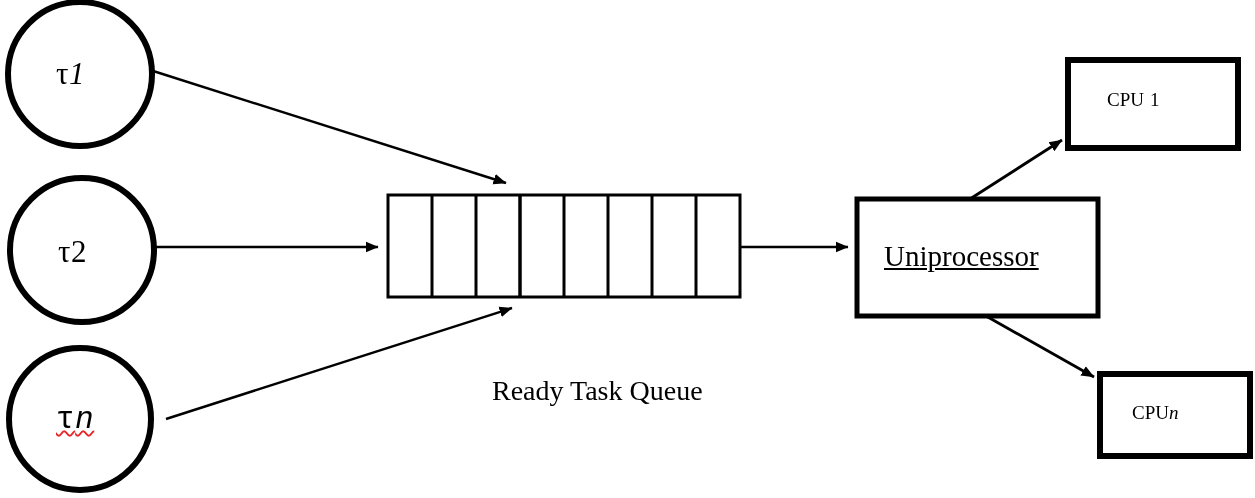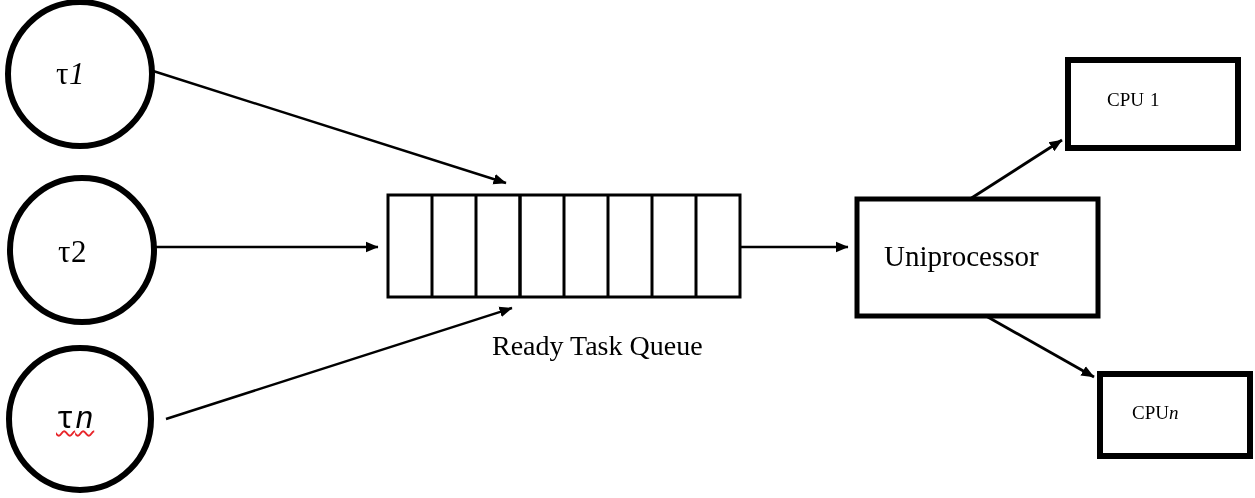--- a/index.html
+++ b/index.html
@@ -46,29 +46,31 @@
   }
   .misspelled {
     text-decoration: underline;
     text-decoration-style: wavy;
     text-decoration-color: #e8252a;
     text-decoration-thickness: 1.5px;
     text-underline-offset: 2px;
   }
   .box-label {
     font-size: 29px;
+    text-decoration: underline;
   }
   .cpu-label {
     font-size: 19px;
   }
   .cpu-label .cpu-idx-italic {
     font-style: italic;
   }
   .queue-caption {
     font-size: 28px;
+    margin-top: 45px;
   }
 </style>
 </head>
 <body>
 
 <div id="diagram-root">
 
   <svg id="diagram-svg" viewBox="0 0 1255 498" xmlns="http://www.w3.org/2000/svg">
     <defs>
       <marker id="arrowFilled" markerWidth="9" markerHeight="9" refX="8.2" refY="4.5" orient="auto" markerUnits="strokeWidth">

